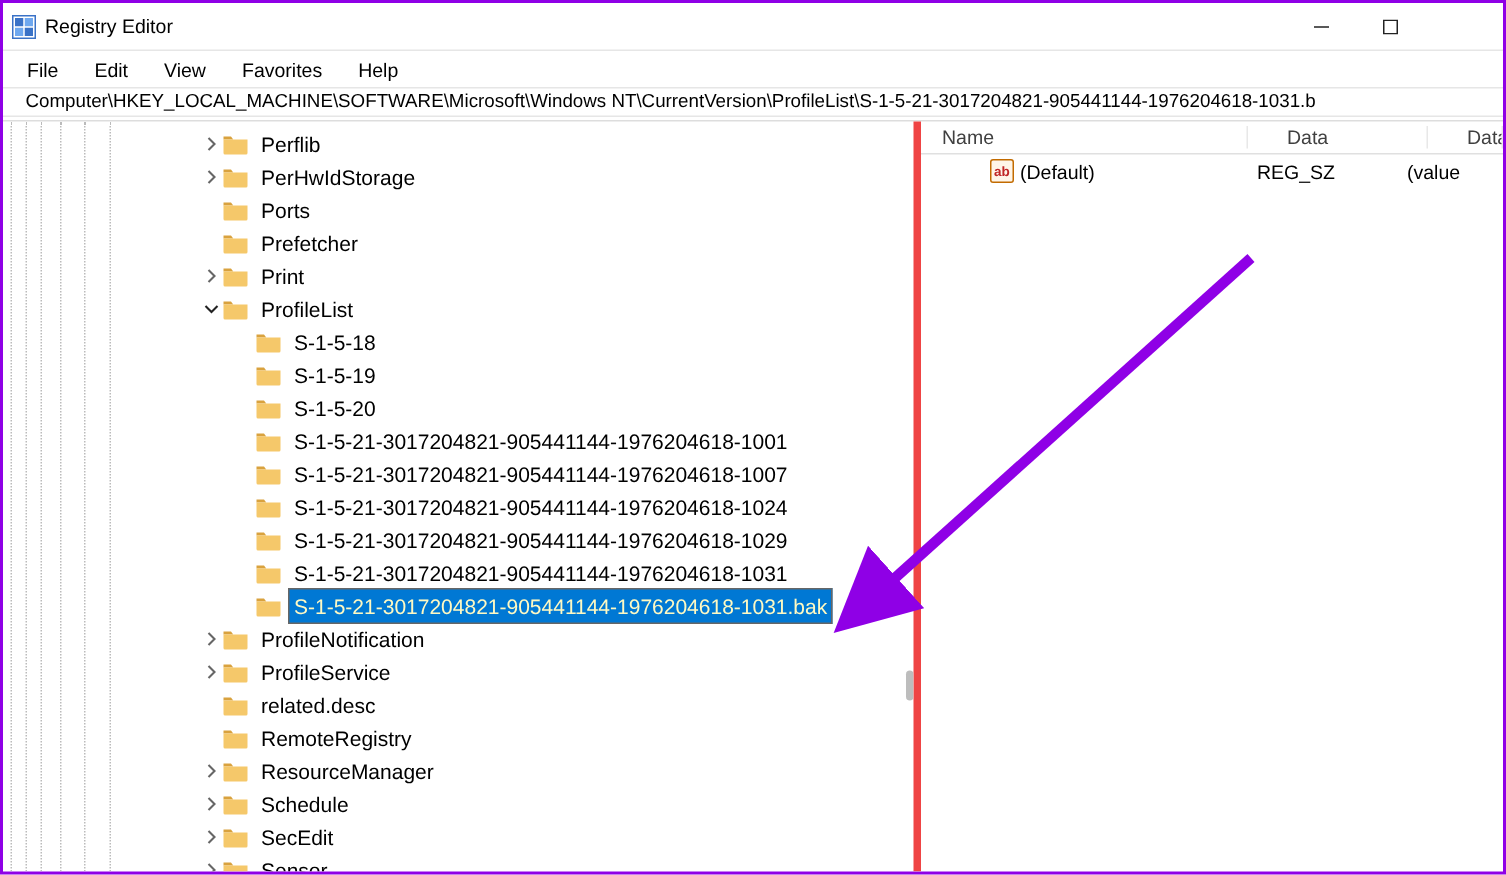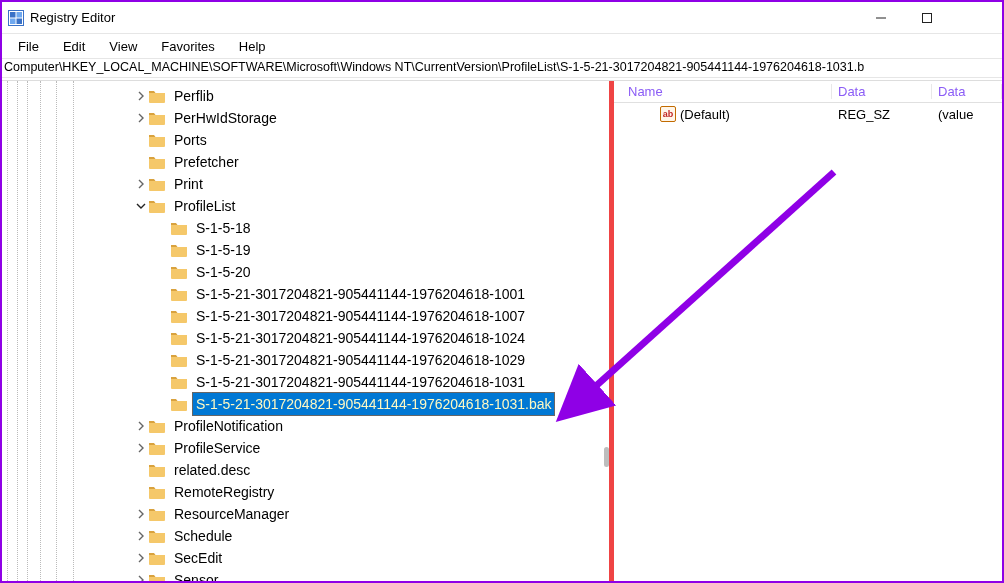--- a/index.html
+++ b/index.html
@@ -36,21 +36,21 @@
     height: 24px;
     display:flex; align-items:center;
     padding: 0 4px;
     font-size:13px;
   }
   .menubar .menu-item { padding:2px 12px; }
   
   .addrbar {
     height: 20px;
     font-size:12.5px;
-    padding:1px 2px;
+    padding:1px 15px;
     border-top:1px solid #e6e6e6;
     border-bottom:1px solid #e6e6e6;
     white-space:nowrap;
     overflow:hidden;
   }
   
   .content {
     position:absolute;
     top:78px; left:0; right:0; bottom:0;
     display:flex;
@@ -103,22 +103,23 @@
   .tree-row .label.editing {
     background:#0078d4; color:#fef9c3;
     border:1px solid #666;
     padding:0px 3px;
   }
 
   
   .lv-head {
     height:22px; display:flex; align-items:center;
     border-bottom:1px solid #e0e0e0;
-    font-size:13px; color:#8b5cf6;
+    font-size:13px; color:#404040;
     padding-left:8px;
+    gap:20px;
   }
   .lv-head .col { border-right:1px solid #e8e8e8; padding:0 6px; }
   .col-name { width:210px; }
   .col-type { width:100px; }
   .col-data { flex:1; white-space:nowrap; overflow:hidden; }
   .lv-body { flex:1; padding-left:8px; font-size:13px; }
   .lv-row { height:22px; display:flex; align-items:center; }
   .lv-row .cell { padding:0 6px; }
   .lv-row .str-icon {
     width:16px; height:16px; margin-right:4px; flex:none;

